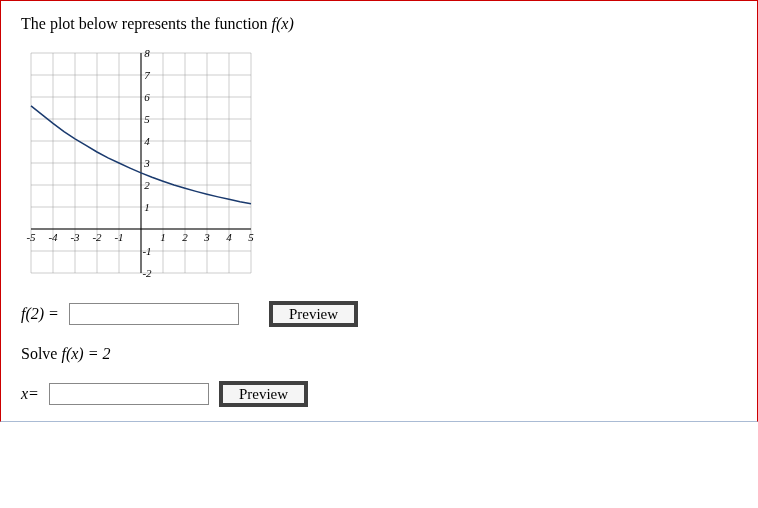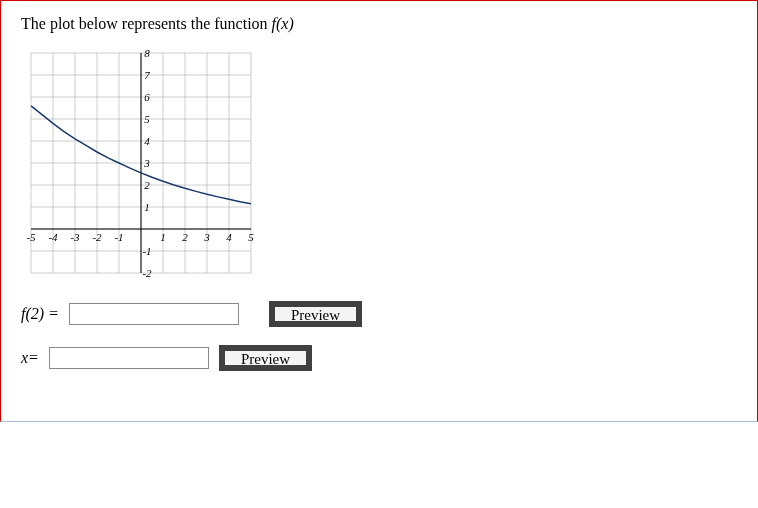--- a/index.html
+++ b/index.html
@@ -52,21 +52,21 @@
       padding: 1px 4px;
       font-size: 14px;
       background: #fff;
     }
     .input-1 { width: 170px; }
     .input-2 { width: 160px; }
     .preview-btn {
       height: 26px;
       padding: 0 16px;
       background: #f5f5f5;
-      border: 6px solid #404040;
+      border: 4px solid #404040;
       font-family: 'Times New Roman', serif;
       font-size: 15px;
       cursor: pointer;
     }
   </style>
 </head>
 <body>
 
 <div class="container">
 
@@ -133,20 +133,23 @@
     </svg>
   </div>
 
 
   <div class="answer-row">
     <span class="answer-label math-italic">f(2) = </span>
     <input type="text" class="answer-input input-1" value="" style="">
     <button class="preview-btn" style="margin-left:20px;">Preview</button>
   </div>
 
+  <p class="question-line">
+    <span>Solve </span><span class="math-italic">f(x) = 2</span>
+  </p>
 
   <div class="answer-row">
     <span class="answer-label math-italic">x= </span>
     <input type="text" class="answer-input input-2" value="" style="">
     <button class="preview-btn">Preview</button>
   </div>
 
 </div>
 
 </body></html>

